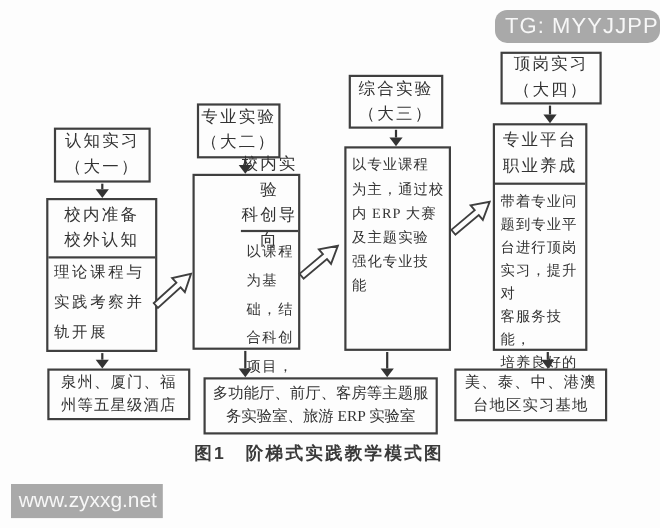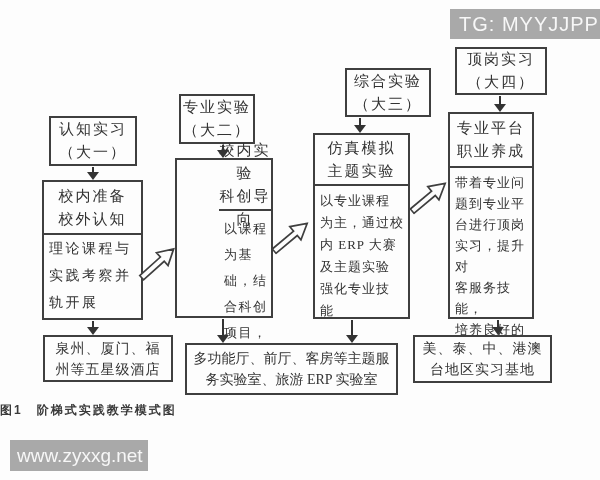--- a/index.html
+++ b/index.html
@@ -50,26 +50,26 @@
     width: 0; height: 0; margin: 0 auto;
     border-left: 6px solid transparent; border-right: 6px solid transparent;
     border-top: 8px solid #333333;
   }
   .block-arrow { position: absolute; width: 46px; height: 22px; }
   .wm {
     position: absolute; background: #a9a9a9; color: #f7f7f7;
     font-family: "Liberation Sans", sans-serif; overflow: hidden;
   }
   .wm-top { left: 450px; top: 9px; width: 150px; height: 30px;
-    font-size: 20px; line-height: 30px; padding-left: 9px; letter-spacing: 1px; }
+    font-size: 20px; line-height: 30px; padding-left: 9px; letter-spacing: 1px; border-radius: 11px; }
   .wm-bottom { left: 10px; top: 440px; width: 138px; height: 31px;
     font-size: 19px; line-height: 31px; padding-left: 7px; }
   .caption {
     position: absolute; left: 0; top: 402px; width: 580px;
-    font-weight: bold; font-size: 12px;
+    text-align: center; font-weight: bold; font-size: 16px;
     letter-spacing: 2px; color: #3a3a3a;
     font-family: "Liberation Sans", sans-serif;
   }
 </style>
 </head>
 <body>
 
 <div class="canvas">
 
   <div class="wm wm-top">TG: MYYJJPP</div>
@@ -91,25 +91,23 @@
 （大二）</div>
   <div class="box phase" style="left:175px;top:158px;width:98px;height:160px;padding-left:42px;">
     <div class="phase-title" style="height:51px;">校内实验
 科创导向</div>
     <div class="phase-detail d2">以课程为基
 础，结合科创
 项目，进行实
 操训练</div>
   </div>
 
-  <div class="box stage" style="left:317px;top:68px;width:86px;height:49px;margin-left:28px;">综合实验
+  <div class="box stage" style="left:317px;top:68px;width:86px;height:49px;">综合实验
 （大三）</div>
   <div class="box phase" style="left:313px;top:133px;width:97px;height:186px;">
-    <div class="phase-title" style="height:51px;">仿真模拟
-主题实验</div>
     <div class="phase-detail d3">以专业课程
 为主，通过校
 内 ERP 大赛
 及主题实验
 强化专业技
 能</div>
   </div>
 
   <div class="box venue venue-wide" style="left:185px;top:343px;width:213px;height:52px;">多功能厅、前厅、客房等主题服
 务实验室、旅游 ERP 实验室</div>

